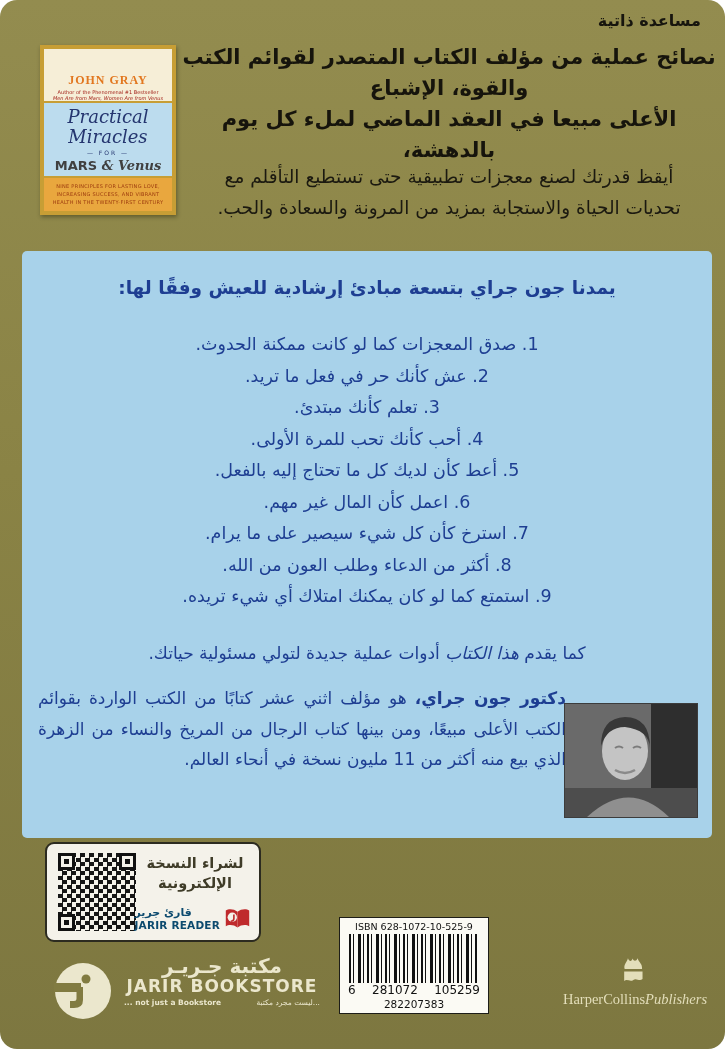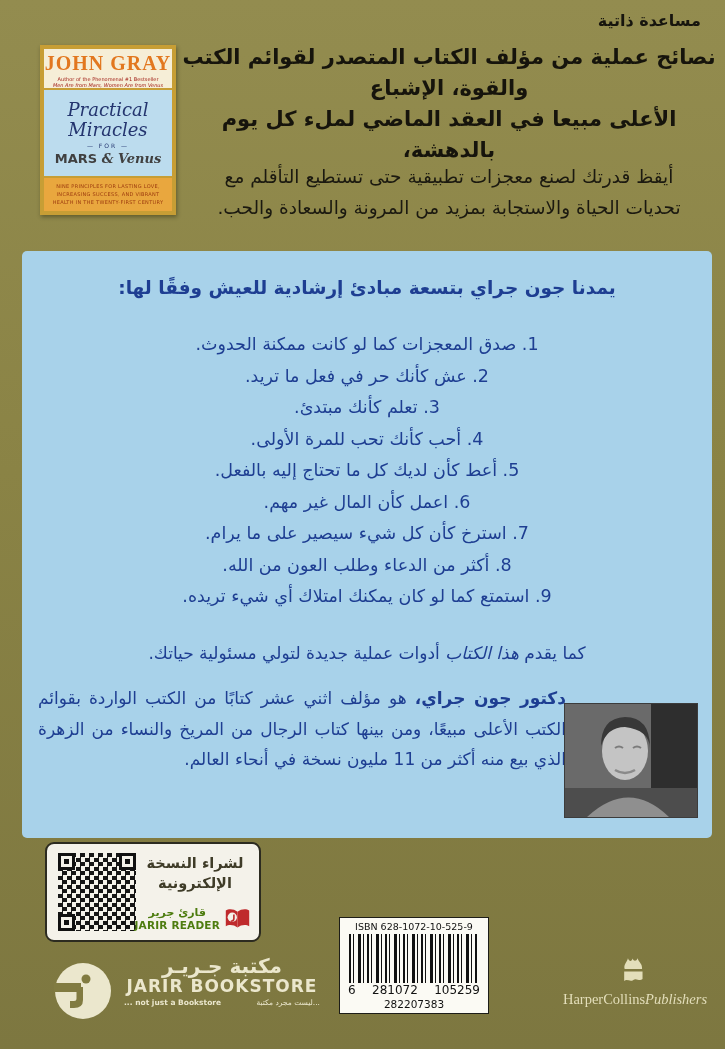--- a/index.html
+++ b/index.html
@@ -1,33 +1,34 @@
 <!DOCTYPE html>
 <html lang="ar"><head>
 <meta charset="utf-8">
 <style>
   html,body{margin:0;padding:0;}
   #canvas{
     position:relative; width:725px; height:1049px; overflow:hidden;
     background:linear-gradient(180deg,#938c4f 0%,#8a8345 45%,#7d7740 100%);
     font-family:"DejaVu Sans", sans-serif;
+    border-radius:17px;
   }
   
   .category-label{
     position:absolute; top:11px; right:24px; direction:rtl;
     font-size:16px; font-weight:bold; color:#17150e; letter-spacing:.3px;
   }
   .cover{
     position:absolute; left:40px; top:45px; width:136px; height:170px;
     background:#c79e35; padding:4px; box-sizing:border-box;
     box-shadow:1px 2px 4px rgba(40,38,10,.45);
   }
   .cover-inner{width:100%; height:100%; display:flex; flex-direction:column; background:#f6eed7;}
   .cover-top{text-align:center; padding-top:3px;}
-  .cover-author{color:#e2771f; font-family:"Liberation Serif", serif; font-size:20px; letter-spacing:1px; font-weight:bold;}
+  .cover-author{color:#e2771f; font-family:"Liberation Serif", serif; font-size:12px; letter-spacing:1px; font-weight:bold;margin-top:21px;}
   .cover-tag1{color:#a01d15; font-size:5px; margin-top:1px;}
   .cover-tag2{color:#a01d15; font-size:5px; font-style:italic;}
   .cover-mid{flex:1; background:#bcdcee; border-top:2px solid #c79e35; border-bottom:2px solid #c79e35;
     display:flex; flex-direction:column; align-items:center; justify-content:center; padding:2px 0;}
   .cover-title{font-family:"DejaVu Serif", serif; font-style:italic; color:#24356f; font-size:18px; line-height:20px;}
   .cover-for{font-size:6px; color:#24356f; letter-spacing:2px; margin:2px 0;}
   .cover-mv{color:#404040; font-weight:bold; font-size:13px;}
   .cover-mv .venus{font-family:"DejaVu Serif", serif; font-style:italic;}
   .cover-bottom{background:#e9a73e; text-align:center; padding:4px 2px 5px;}
   .cover-sub{color:#9c3a0e; font-size:5px; line-height:8px; letter-spacing:.3px;}
@@ -72,21 +73,21 @@
     background-size:9px 9px;
   }
   .qr .f{position:absolute; width:17px; height:17px; border:3.5px solid #111; background:#f4f2ea; box-sizing:border-box;}
   .qr .f::after{content:""; position:absolute; left:2.5px; top:2.5px; width:5px; height:5px; background:#111;}
   .qr .tl{left:0; top:0;} .qr .tr{right:0; top:0;} .qr .bl{left:0; bottom:0;}
   .qr-caption{
     position:absolute; right:8px; top:9px; width:112px; direction:rtl; text-align:center;
     color:#3f3c28; font-weight:bold; font-size:14.5px; line-height:20px;
   }
   .reader-logo{position:absolute; right:8px; bottom:9px; width:118px; display:flex; align-items:center; justify-content:flex-end; gap:4px;}
-  .reader-text{text-align:center; color:#4d7c0f; line-height:12px;}
+  .reader-text{text-align:left; color:#0c4a6e; line-height:12px;}
   .reader-ar{font-size:11px; font-weight:bold; direction:rtl;}
   .reader-en{font-size:10.5px; font-weight:bold; letter-spacing:.2px;}
   .bookstore{position:absolute; left:52px; top:955px; width:268px; height:80px; color:#ebe7cd;}
   .bs-icon{position:absolute; left:0; top:5px;}
   .bs-text{margin-left:72px; text-align:center;}
   .bs-ar{direction:rtl; font-size:20px; font-weight:bold; line-height:22px;}
   .bs-en{font-size:17px; font-weight:bold; letter-spacing:1px; line-height:19px;}
   .bs-tags{display:flex; justify-content:space-between; margin-top:2px;}
   .bs-tag-en{font-size:7.5px; font-weight:bold;}
   .bs-tag-ar{font-size:7.5px; direction:rtl;}

